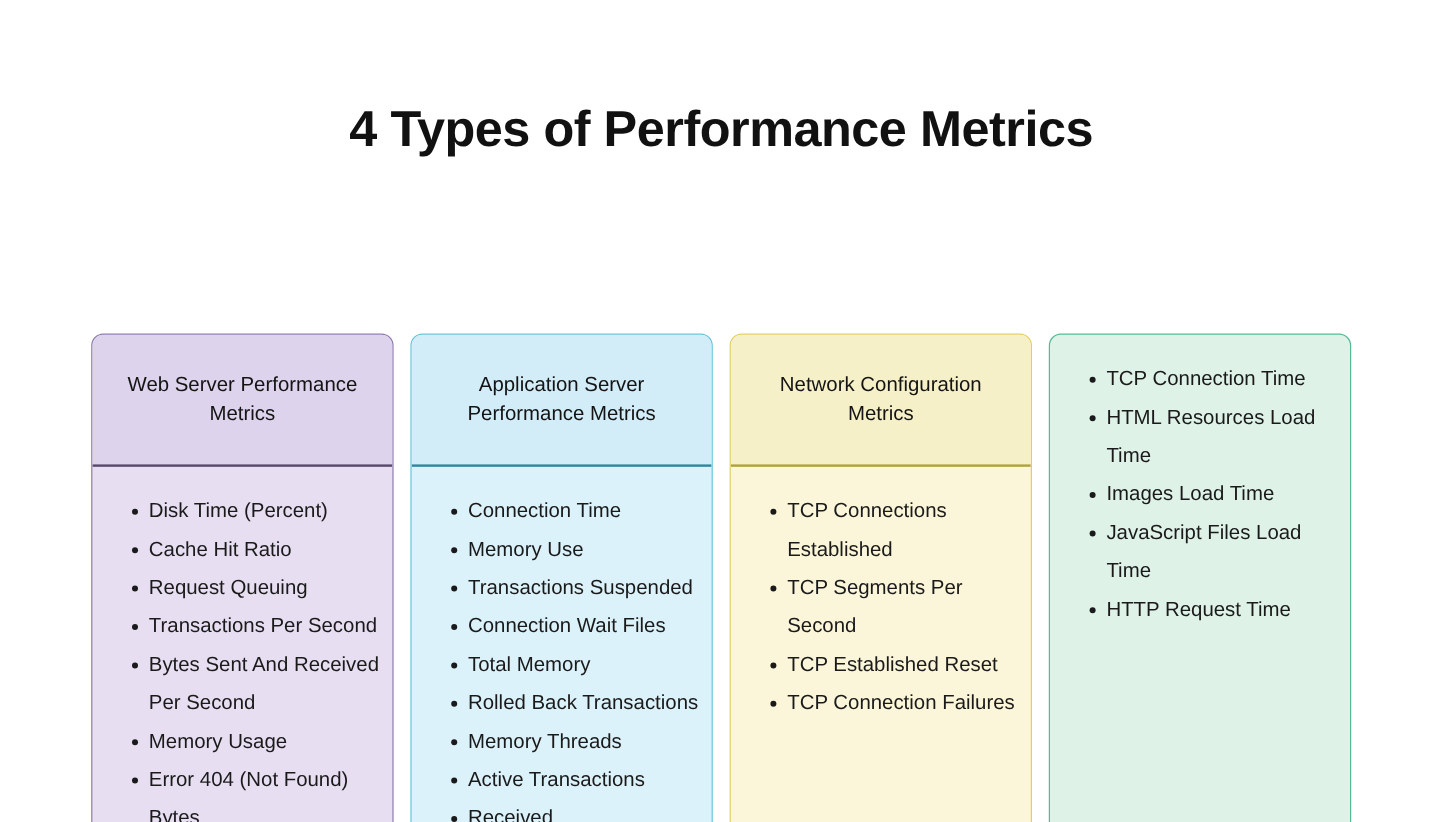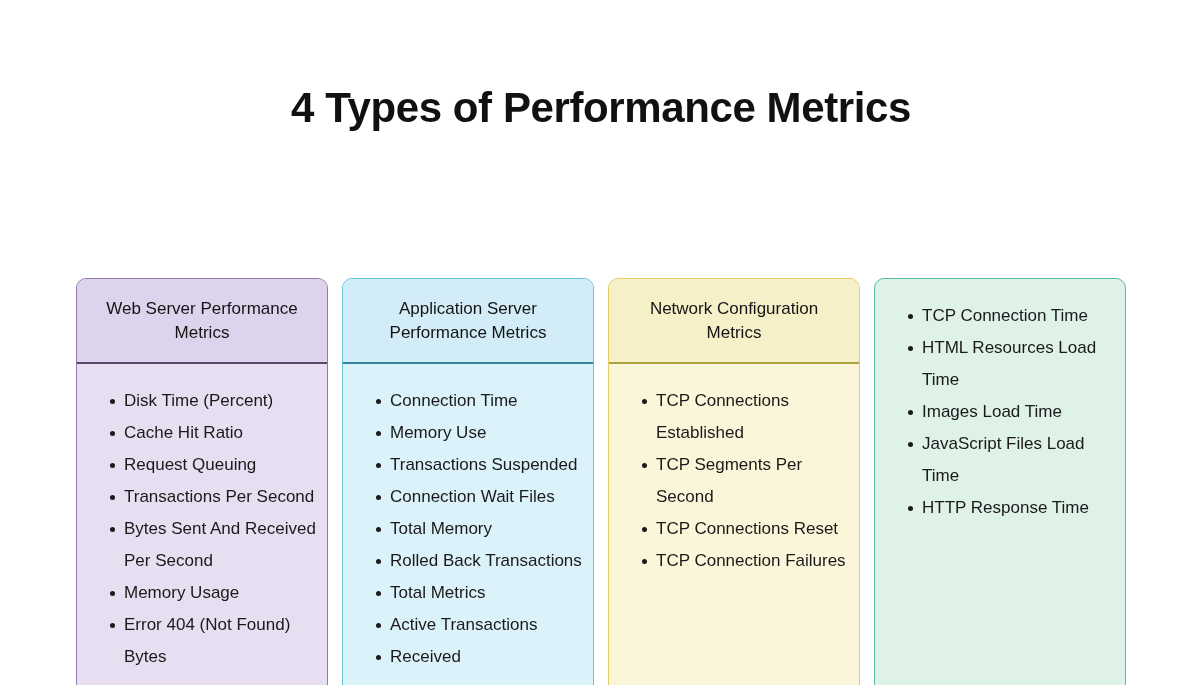--- a/index.html
+++ b/index.html
@@ -36,21 +36,21 @@
   }
   .card {
     width: 252px;
     min-height: 427px;
     background: var(--body-bg);
     border: 1.5px solid var(--border);
     border-radius: 10px;
     overflow: hidden;
   }
   .card-header {
-    height: 85px;
+    height: 110px;
     background: var(--header-bg);
     border-bottom: 2px solid var(--divider);
     display: flex;
     align-items: center;
     text-align: center;
     padding: 0 16px;
   }
   .card-title {
     font-size: 17px;
     line-height: 24px;
@@ -109,47 +109,47 @@
         <div class="card-title">Application Server Performance Metrics</div>
       </div>
       <div class="card-body">
         <ul>
             <li>Connection Time</li>
             <li>Memory Use</li>
             <li>Transactions Suspended</li>
             <li>Connection Wait Files</li>
             <li>Total Memory</li>
             <li>Rolled Back Transactions</li>
-            <li>Total Metrics</li>
+            <li>Memory Threads</li>
             <li>Active Transactions</li>
             <li>Received</li>
           </ul>
       </div>
     </article>
 
     <article class="card" style="--border: #e2cf63; --header-bg: #f6f0c8; --body-bg: #fbf6d9; --divider: #aca23e;">
       <div class="card-header">
         <div class="card-title">Network Configuration Metrics</div>
       </div>
       <div class="card-body">
         <ul>
             <li>TCP Connections Established</li>
             <li>TCP Segments Per Second</li>
-            <li>TCP Connections Reset</li>
+            <li>TCP Established Reset</li>
             <li>TCP Connection Failures</li>
           </ul>
       </div>
     </article>
 
     <article class="card" style="--border: #55bb96; --header-bg: #d6ecdf; --body-bg: #def2e8; --divider: #1d8a66;">
       <div class="card-body">
         <ul>
             <li>TCP Connection Time</li>
             <li>HTML Resources Load Time</li>
             <li>Images Load Time</li>
             <li>JavaScript Files Load Time</li>
-            <li>HTTP Response Time</li>
+            <li>HTTP Request Time</li>
           </ul>
       </div>
     </article>
 
   </div>
 </div>
 
 </body></html>

